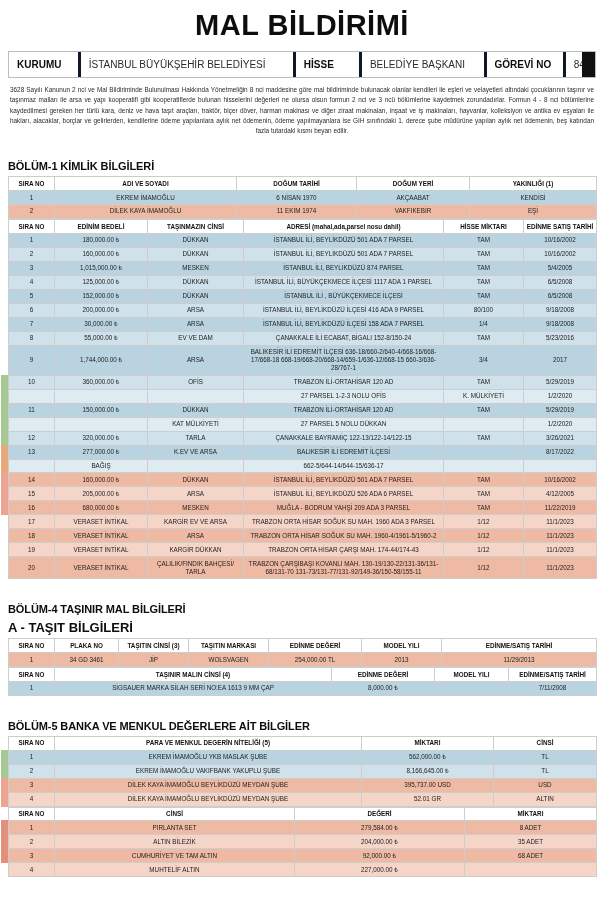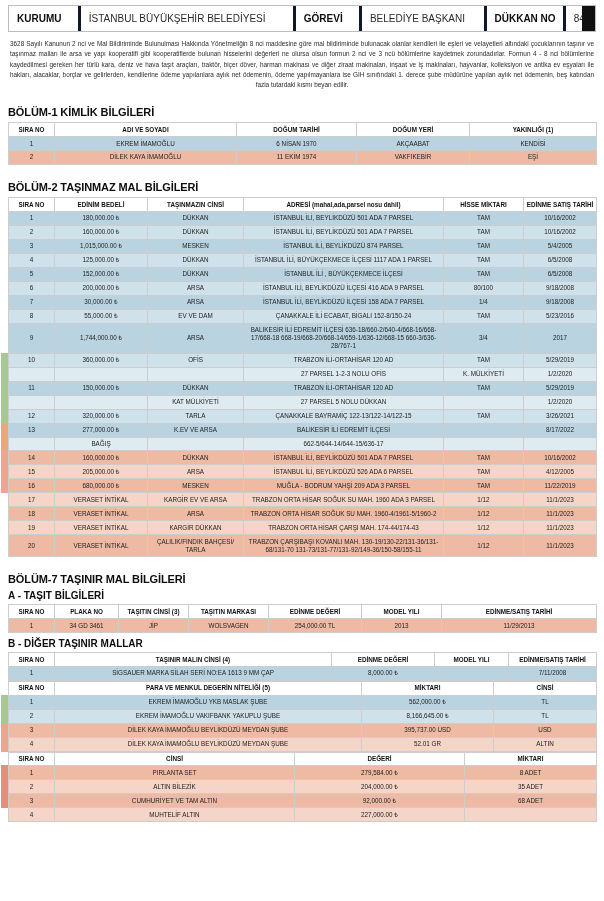--- a/index.html
+++ b/index.html
@@ -12,22 +12,22 @@
   .hdr{display:flex;align-items:stretch;border:1px solid #bdbdbd;height:25px;font-size:10px;}
   .hdr .cell{display:flex;align-items:center;padding:0 8px;border-left:3px solid #0f172a;white-space:nowrap;overflow:hidden;}
   .hdr .cell:first-child{border-left:none;}
   .hdr .lab{font-weight:bold;color:#0d0d0d;}
   .hdr .val{color:#2a2a2a;}
   .w-kur{width:56px;}.w-kurv{width:208px;}.w-gor{width:50px;}.w-gorv{width:112px;}.w-sic{width:64px;}.w-sicv{width:56px;flex:1;}
   .black-block{width:14px;background:#101010;}
 
   .intro{font-size:6.4px;line-height:1.6;text-align:justify;text-align-last:center;color:#2b2b2b;margin:7px 2px 2px 2px;}
 
-  .sec-title{font-size:11px;font-weight:bold;color:#0d0d0d;margin:16px 0 4px 0;letter-spacing:-.1px;}
-  .sub-title{font-size:10px;font-weight:bold;color:#0d0d0d;margin:5px 0 3px 0;}
+  .sec-title{font-size:11px;font-weight:bold;color:#0d0d0d;margin:24px 0 4px 0;letter-spacing:-.1px;}
+  .sub-title{font-size:13px;font-weight:bold;color:#0d0d0d;margin:5px 0 3px 0;}
 
   table.grid{width:588px;border-collapse:collapse;table-layout:fixed;}
   table.grid th{font-size:6.3px;font-weight:bold;color:#111;background:#fff;border:1px solid #cdcdcd;padding:2.5px 2px;text-align:center;line-height:1.25;}
   table.grid td{font-size:6.3px;color:#222;border:1px solid #cdcdcd;padding:2.4px 2px;text-align:center;line-height:1.3;position:relative;word-wrap:break-word;}
 
   .tone-blue-dark td{background:#b9d4e0;}
   .tone-blue-light td{background:#cfe1ea;}
   .tone-blue-pale td{background:#deebf1;}
   .tone-salmon-dark td{background:#efbaa4;}
   .tone-salmon-light td{background:#f5d5c7;}
@@ -36,27 +36,28 @@
   tr.bar-green td:first-child::before{background:#a6c994;}
   tr.bar-orange td:first-child::before{background:#e9a77a;}
   tr.bar-pink td:first-child::before{background:#eda593;}
   tr.bar-red td:first-child::before{background:#e2907c;}
 </style>
 </head>
 <body>
 
 <div class="page">
 
+  <div class="main-title">MAL BİLDİRİMİ</div>
 
   <div class="hdr">
     <div class="cell lab w-kur">KURUMU</div>
     <div class="cell val w-kurv">İSTANBUL BÜYÜKŞEHİR BELEDİYESİ</div>
-    <div class="cell lab w-gor">GÖREVİ</div>
+    <div class="cell lab w-gor">HİSSE</div>
     <div class="cell val w-gorv">BELEDİYE BAŞKANI</div>
-    <div class="cell lab w-sic">DÜKKAN NO</div>
+    <div class="cell lab w-sic">GÖREVİ NO</div>
     <div class="cell val w-sicv">84</div>
     <div class="black-block"></div>
   </div>
 
   <div class="intro">3628 Sayılı Kanunun 2 nci ve Mal Bildiriminde Bulunulması Hakkında Yönetmeliğin 8 nci maddesine göre mal bildiriminde bulunacak olanlar kendileri ile eşleri ve velayetleri altındaki çocuklarının taşınır ve taşınmaz malları ile arsa ve yapı kooperatifi gibi kooperatiflerde bulunan hisselerini değerleri ne olursa olsun formun 2 nci ve 3 ncü bölümlerine kaydetmek zorundadırlar. Formun 4 - 8 nci bölümlerine kaydedilmesi gereken her türlü kara, deniz ve hava taşıt araçları, traktör, biçer döver, harman makinası ve diğer ziraat makinaları, inşaat ve iş makinaları, hayvanlar, kolleksiyon ve antika ev eşyaları ile hakları, alacaklar, borçlar ve gelirlerden, kendilerine ödeme yapılanlara aylık net ödemenin, ödeme yapılmayanlara ise GİH sınıfındaki 1. derece şube müdürüne yapılan aylık net ödemenin, beş katından fazla tutardaki kısmı beyan edilir.</div>
 
   <div class="sec-title">BÖLÜM-1 KİMLİK BİLGİLERİ</div>
   <table class="grid">
     <colgroup>
         <col style="width:46px">
@@ -85,21 +86,20 @@
         <tr class="tone-salmon-dark">
           <td>2</td>
           <td>DİLEK KAYA İMAMOĞLU</td>
           <td>11 EKİM 1974</td>
           <td>VAKFIKEBİR</td>
           <td>EŞİ</td>
         </tr>
       </tbody>
   </table>
 
-  <div class="sec-title">BÖLÜM-2 TAŞINMAZ MAL BİLGİLERİ</div>
   <table class="grid">
     <colgroup>
         <col style="width:46px">
         <col style="width:93px">
         <col style="width:96px">
         <col style="width:200px">
         <col style="width:80px">
         <col style="width:73px">
       </colgroup>
     <thead>
@@ -293,21 +293,21 @@
           <td>20</td>
           <td>VERASET İNTİKAL</td>
           <td>ÇALILIK/FINDIK BAHÇESİ/ TARLA</td>
           <td>TRABZON ÇARŞIBAŞI KOVANLI MAH. 130-19/130-22/131-36/131-68/131-70 131-73/131-77/131-92/149-36/150-58/155-11</td>
           <td>1/12</td>
           <td>11/1/2023</td>
         </tr>
       </tbody>
   </table>
 
-  <div class="sec-title">BÖLÜM-7 TAŞINIR MAL BİLGİLERİ</div>
+  <div class="sec-title">BÖLÜM-4 TAŞINIR MAL BİLGİLERİ</div>
   <div class="sub-title">A - TAŞIT BİLGİLERİ</div>
   <table class="grid">
     <colgroup>
         <col style="width:46px">
         <col style="width:64px">
         <col style="width:70px">
         <col style="width:80px">
         <col style="width:93px">
         <col style="width:80px">
         <col style="width:155px">
@@ -328,21 +328,20 @@
           <td>1</td>
           <td>34 GD 3461</td>
           <td>JİP</td>
           <td>WOLSVAGEN</td>
           <td>254,000.00 TL</td>
           <td>2013</td>
           <td>11/29/2013</td>
         </tr>
       </tbody>
   </table>
-  <div class="sub-title">B - DİĞER TAŞINIR MALLAR</div>
   <table class="grid">
     <colgroup>
         <col style="width:46px">
         <col style="width:277px">
         <col style="width:103px">
         <col style="width:74px">
         <col style="width:88px">
       </colgroup>
     <thead>
         <tr>
@@ -357,20 +356,21 @@
         <tr class="tone-blue-dark">
           <td>1</td>
           <td>SİGSAUER MARKA SİLAH SERİ NO:EA 1613 9 MM ÇAP</td>
           <td>8,000.00 ₺</td>
           <td></td>
           <td>7/11/2008</td>
         </tr>
       </tbody>
   </table>
 
+  <div class="sec-title">BÖLÜM-5 BANKA VE MENKUL DEĞERLERE AİT BİLGİLER</div>
   <table class="grid">
     <colgroup>
         <col style="width:46px">
         <col style="width:307px">
         <col style="width:132px">
         <col style="width:103px">
       </colgroup>
     <thead>
         <tr>
           <th>SIRA NO</th>

